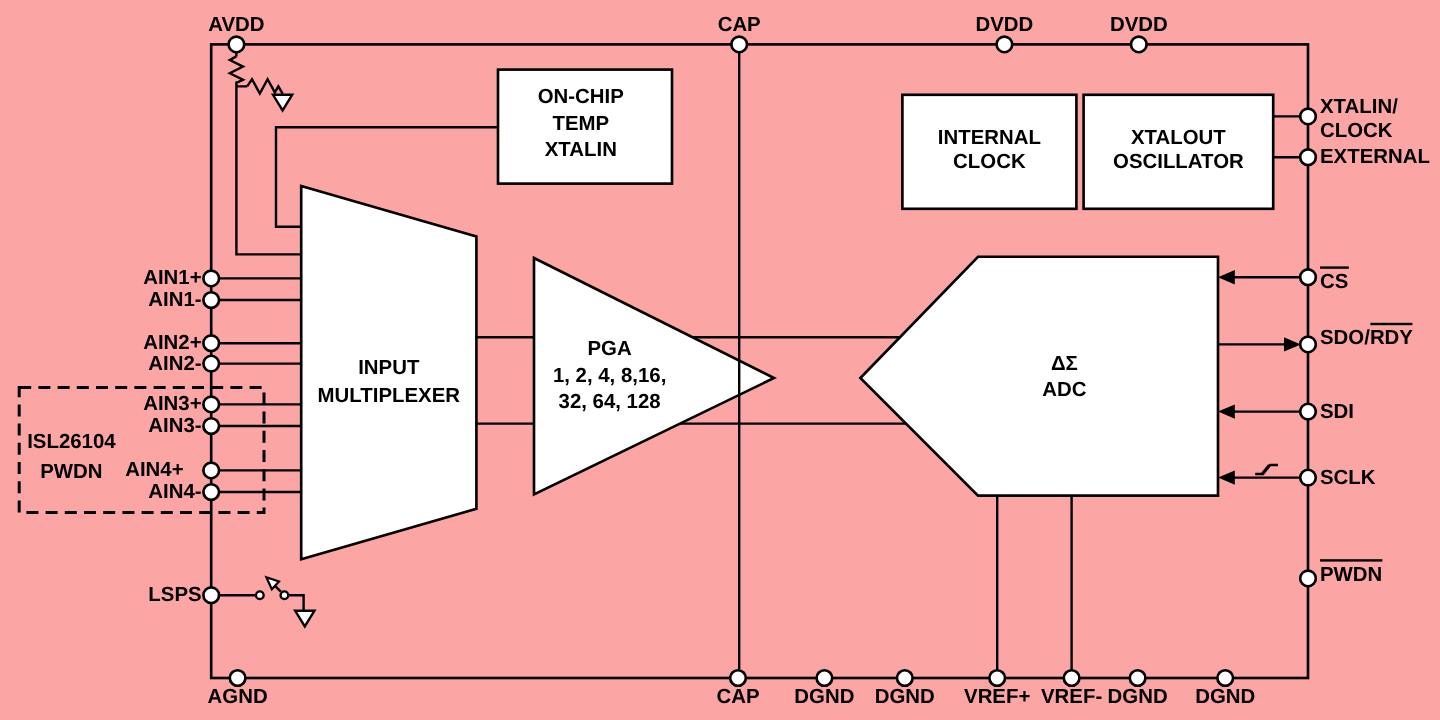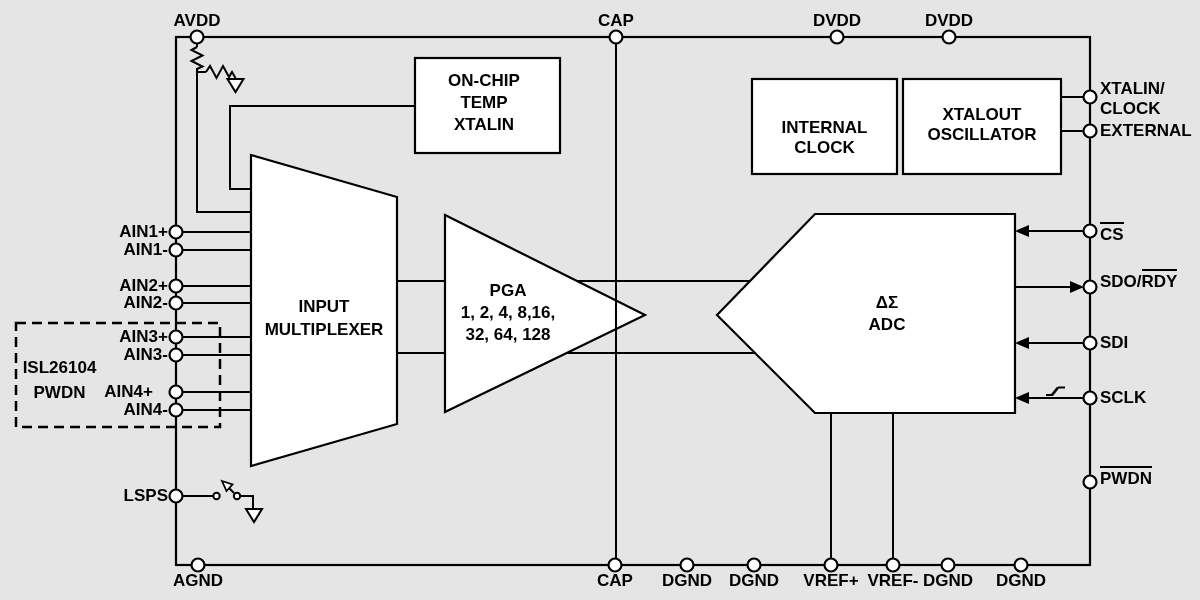--- a/index.html
+++ b/index.html
@@ -1,16 +1,16 @@
 <!DOCTYPE html>
 <html><head>
 <meta charset="utf-8">
 <style>
   html,body{margin:0;padding:0;background:#ffffff;}
-  .canvas{position:relative;width:1200px;height:600px;background:#e5e5e5;overflow:hidden;
+  .canvas{position:relative;width:1200px;height:600px;background:#fca5a5;overflow:hidden;
           font-family:"Liberation Sans",sans-serif;color:#000;}
   .canvas svg{position:absolute;left:0;top:0;}
   .lbl{position:absolute;font-weight:bold;font-size:17px;line-height:1;white-space:nowrap;}
   .cx{transform:translateX(-50%);}
   .lr{transform:translateX(-100%);}
   .ob{border-top:2.5px solid #000;padding-top:2px;display:inline-block;}
   .flexend{display:flex;align-items:flex-end;}
   .blk{position:absolute;font-weight:bold;font-size:17px;text-align:center;white-space:nowrap;}
 </style>
 </head>
@@ -126,21 +126,21 @@
     </div>
   <div class="lbl" style="left:1100px;top:334px;">SDI</div>
   <div class="lbl" style="left:1100px;top:389px;">SCLK</div>
   <div class="lbl" style="left:1100px;top:466px;"><span class="ob">PWDN</span></div>
 
   <div class="blk" style="left:415px;top:70px;width:138px;line-height:22px;">
     <div>ON-CHIP</div>
     <div>TEMP</div>
     <div>XTALIN</div>
   </div>
-  <div class="blk" style="left:752px;top:118px;width:145px;line-height:20px;">
+  <div class="blk" style="left:752px;top:105px;width:145px;line-height:20px;">
     <div>INTERNAL</div>
     <div>CLOCK</div>
   </div>
   <div class="blk" style="left:903px;top:105px;width:158px;line-height:20px;">
     <div>XTALOUT</div>
     <div>OSCILLATOR</div>
   </div>
   <div class="blk" style="left:254px;top:295px;width:140px;line-height:23px;">
     <div>INPUT</div>
     <div>MULTIPLEXER</div>

